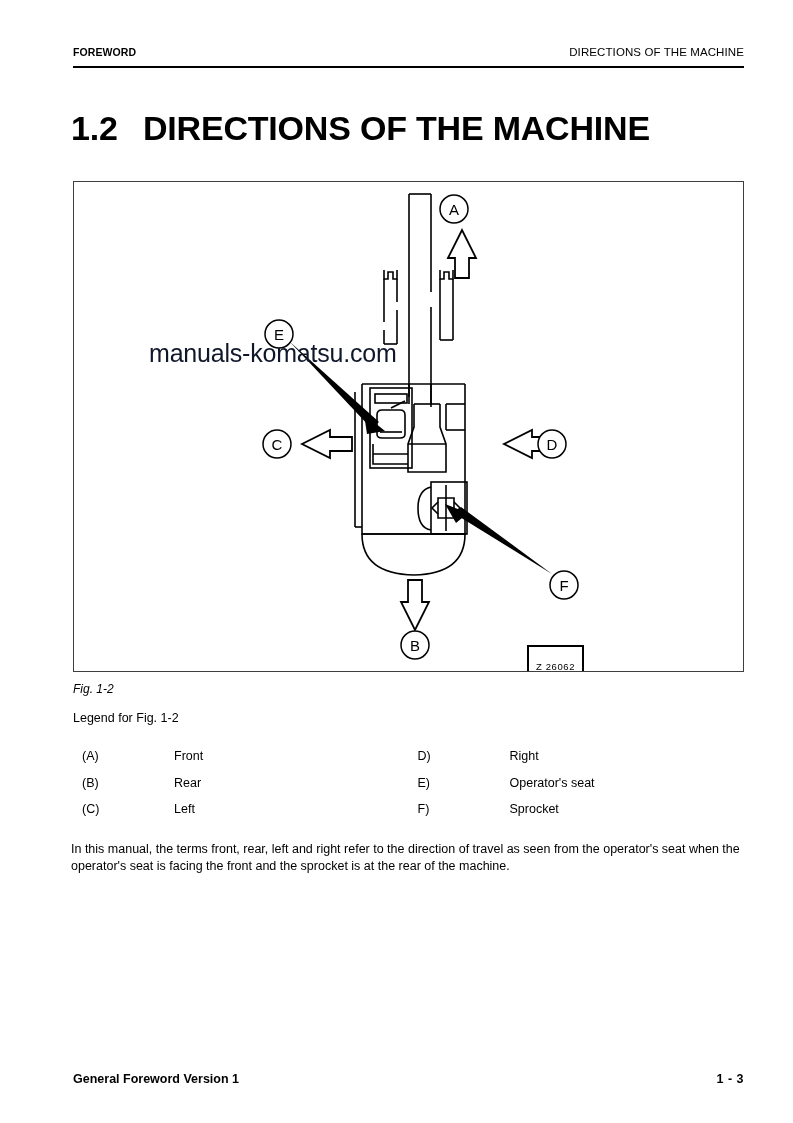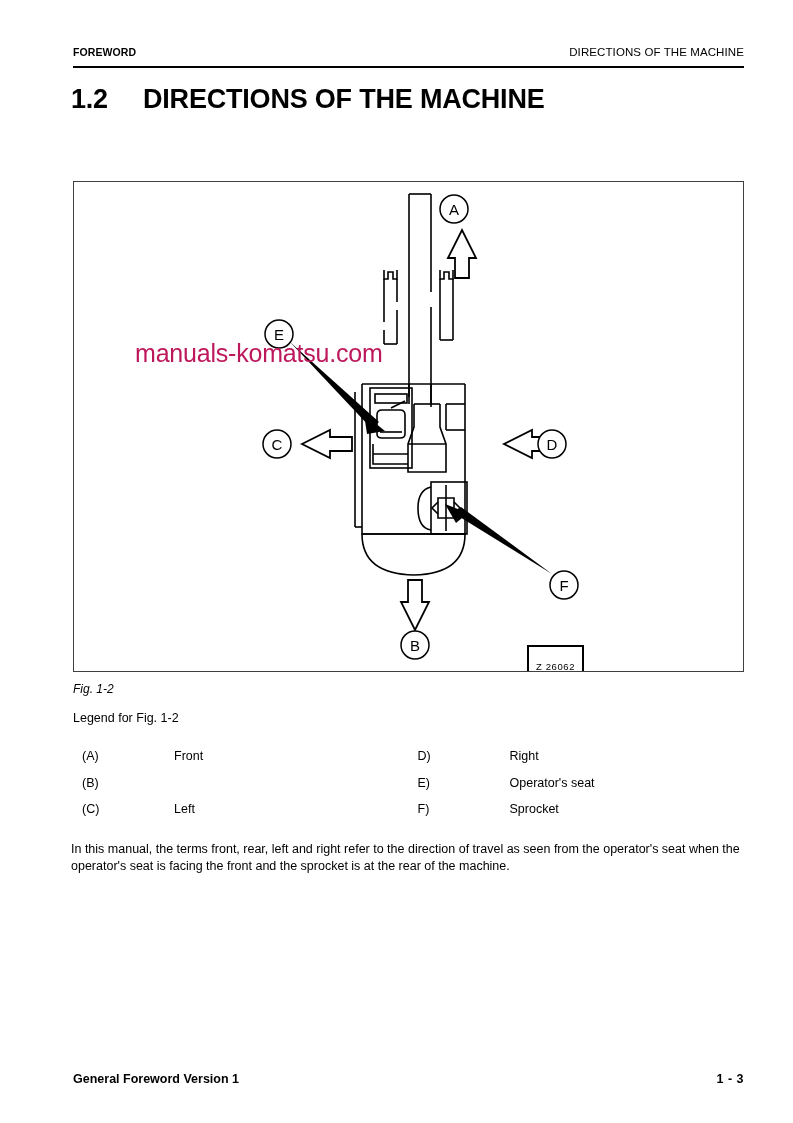--- a/index.html
+++ b/index.html
@@ -42,25 +42,25 @@
     top: 66px;
     width: 671px;
     height: 2px;
     background: #000000;
   }
 
   
   .section-title {
     position: absolute;
     left: 71px;
-    top: 84px;
+    top: 109px;
     display: flex;
     align-items: baseline;
     font-weight: bold;
-    font-size: 27px;
+    font-size: 34px;
     letter-spacing: -0.2px;
     justify-content: center;
   }
   .section-number {
     width: 72px;
   }
 
   
   .figure-frame {
     position: absolute;
@@ -75,24 +75,24 @@
   }
   .figure-svg {
     position: absolute;
     left: 0;
     top: 0;
   }
 
   
   .watermark {
     position: absolute;
-    left: 61px;
+    left: 75px;
     top: 157px;
     font-size: 25px;
-    color: #be185d;
+    color: #0f172a;
     white-space: nowrap;
     letter-spacing: -0.2px;
   }
 
   
   .drawing-code {
     position: absolute;
     left: 453px;
     top: 463px;
     border: 2px solid #000000;
@@ -307,20 +307,21 @@
       <span class="legend-val">Front</span>
     </div>
     <div class="legend-col">
       <span class="legend-key">D)</span>
       <span class="legend-val">Right</span>
     </div>
   </div>
   <div class="legend-row">
     <div class="legend-col">
       <span class="legend-key">(B)</span>
+      <span class="legend-val">Rear</span>
     </div>
     <div class="legend-col">
       <span class="legend-key">E)</span>
       <span class="legend-val">Operator's seat</span>
     </div>
   </div>
   <div class="legend-row">
     <div class="legend-col">
       <span class="legend-key">(C)</span>
       <span class="legend-val">Left</span>

